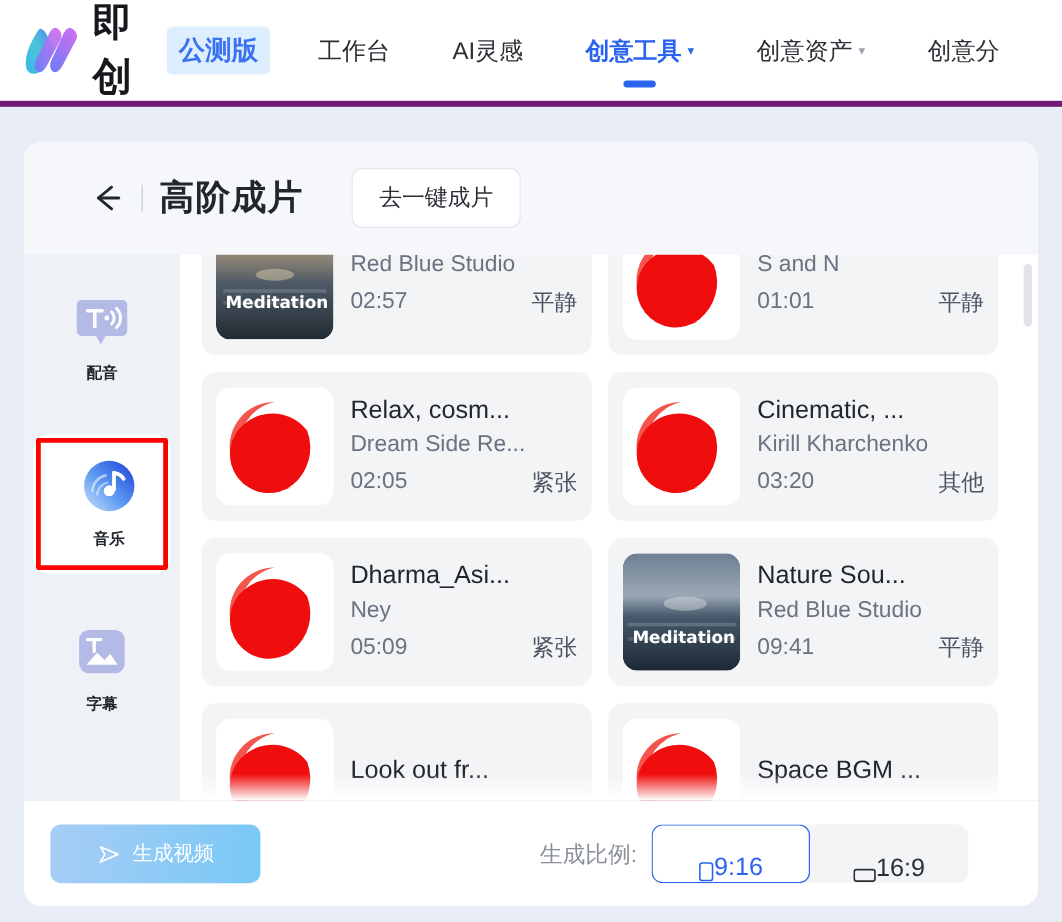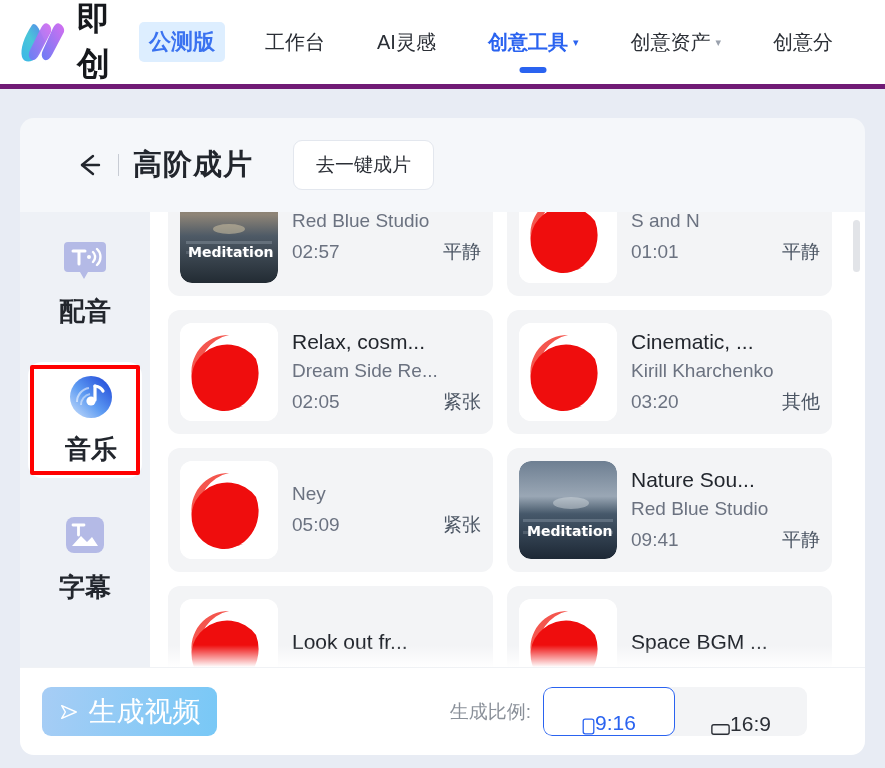--- a/index.html
+++ b/index.html
@@ -101,21 +101,21 @@
   .rail-item {
     position: relative;
     width: 114px; margin: 0 auto 0;
     height: 116px;
     display: flex; flex-direction: column;
     align-items: center; justify-content: center;
     cursor: pointer;
   }
   .rail-item.selected { background: #ffffff; border-radius: 14px; padding-left: 12px; }
   .rail-icon { width: 46px; height: 46px; margin-bottom: 12px; }
-  .rail-label { font-size: 26px; color: #22262d; font-weight: 600; text-align: center; }
+  .rail-label { font-size: 13px; color: #22262d; font-weight: 600; text-align: center; }
   .rail-highlight {
     position: absolute; top: 3px; left: 2px;
     width: 110px; height: 110px;
     border: 4px solid #ff0000;
     border-radius: 2px;
     pointer-events: none;
   }
   .rail-spacer { height: 22px; }
 
   
@@ -190,21 +190,21 @@
     background: #ffffff;
     border-radius: 0 0 14px 14px;
     border-top: 1px solid #f0f2f5;
     display: flex; align-items: center;
   }
   .btn-generate {
     margin-left: 22px;
     width: 175px; height: 49px;
     border-radius: 9px;
     background: linear-gradient(100deg, #a7cdf5 0%, #78c8f6 100%);
-    color: #ffffff; font-size: 28px;
+    color: #ffffff; font-size: 17px;
     display: flex; align-items: center; justify-content: center;
     cursor: pointer;
   }
   .btn-generate .play-ico { margin-right: 10px; display: flex; }
   .ratio-group { margin-left: auto; margin-right: 58px; display: flex; align-items: center; }
   .ratio-label { font-size: 19px; color: #8a9099; margin-right: 12px; }
   .seg { display: flex; border-radius: 9px; overflow: hidden; background: #f3f4f6; }
   .seg-item {
     width: 132px; height: 49px;
     display: flex; align-items: flex-end; justify-content: center;
@@ -423,20 +423,21 @@
 
       <div class="card">
         <div class="thumb">
           <svg viewBox="0 0 98 98" width="98" height="98">
             <rect width="98" height="98" rx="12" fill="#ffffff"></rect>
             <path d="M49 12 a37 37 0 1 0 14 71 a30 30 0 1 1 -14 -71 z" fill="#f4564e"></path>
             <path d="M24 30 a36 36 0 0 1 52 6 a40 40 0 0 1 -12 45 a30 30 0 1 1 -40 -51 z" fill="#ef0d0d"></path>
           </svg>
         </div>
         <div class="card-meta">
+          <div class="c-title">Dharma_Asi...</div>
           <div class="c-artist">Ney</div>
           <div class="c-row">
             <span class="c-dur">05:09</span>
             <span class="c-mood">紧张</span>
           </div>
         </div>
       </div>
 
       <div class="card">
         <div class="thumb">

